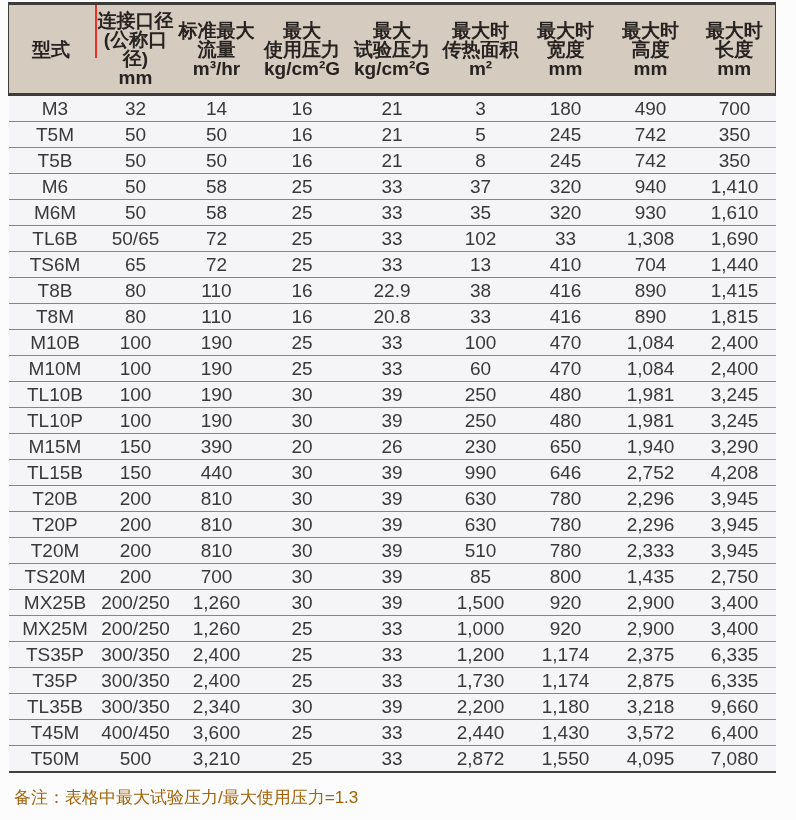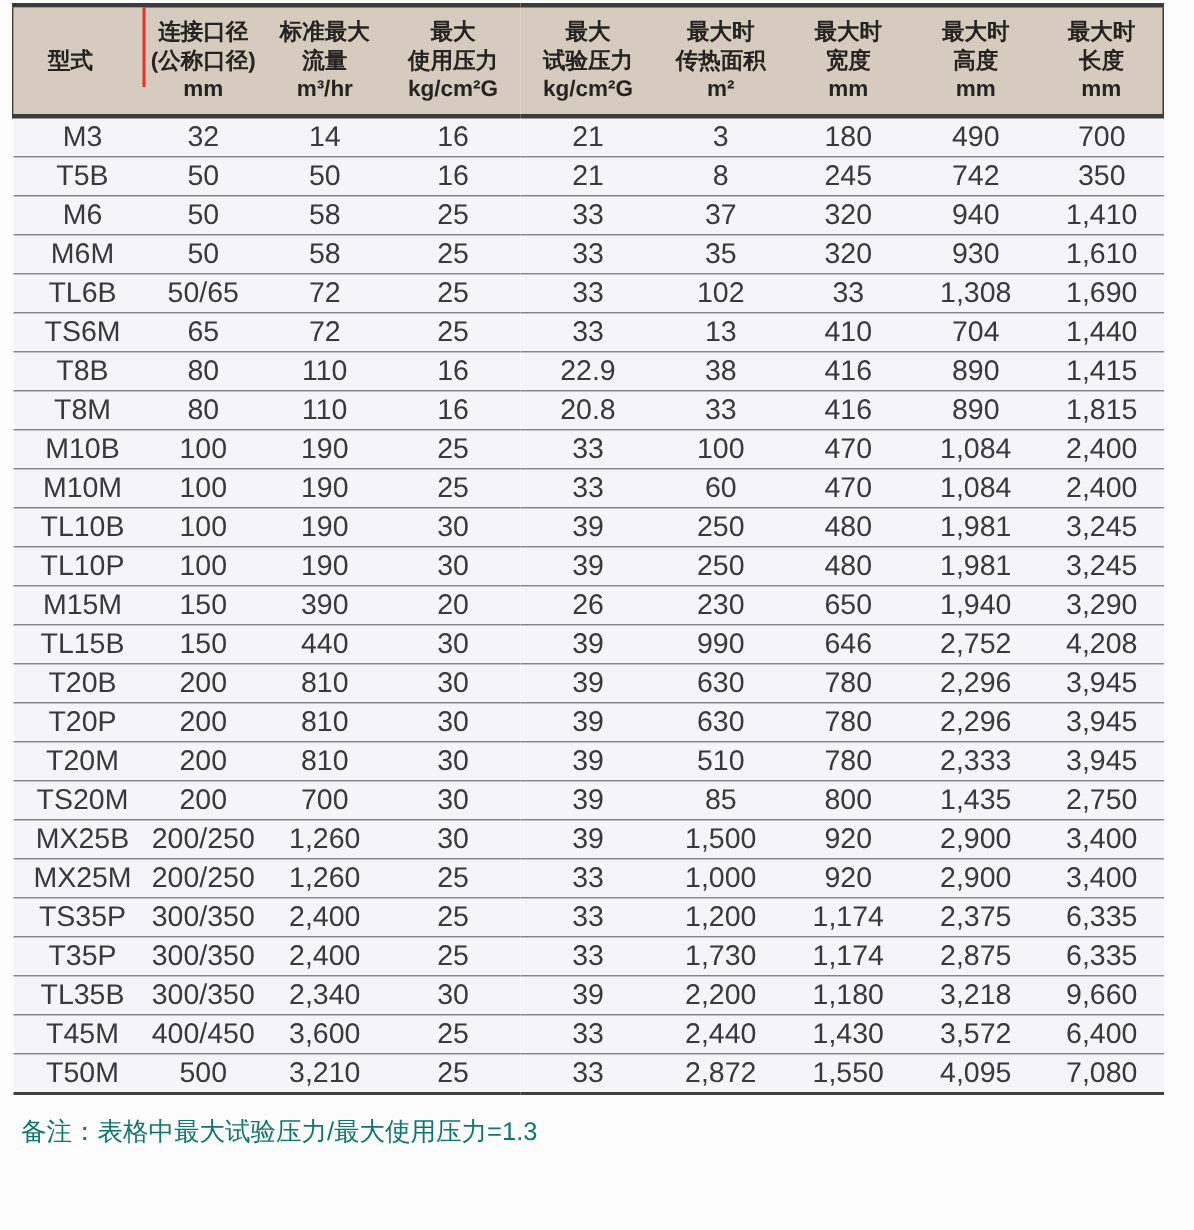--- a/index.html
+++ b/index.html
@@ -16,21 +16,21 @@
     width: 788px;
   }
   table.spec {
     border-collapse: collapse;
     table-layout: fixed;
     width: 767px;
   }
   thead th {
     background: #d5cbbe;
     color: #272320;
-    font-size: 15px;
+    font-size: 19px;
     line-height: 19px;
     font-weight: bold;
     text-align: center;
     vertical-align: middle;
     padding: 6px 0 6px 0;
     border-top: 3px solid #3b3b39;
     border-bottom: 3px solid #3b3b39;
     height: 59px;
   }
   thead th.first {
@@ -67,21 +67,21 @@
   tbody td.first {
     text-align: center;
     padding-left: 6px;
   }
   tbody tr:last-child td {
     border-bottom: 2px solid #404040;
   }
   .note {
     margin: 13px 0 0 6px;
     font-size: 17px;
-    color: #0f766e;
+    color: #a16207;
   }
 </style>
 </head>
 <body>
 
 <div class="page">
   <table class="spec">
     <colgroup>
       <col style="width:87px">
       <col style="width:80px">
@@ -146,20 +146,31 @@
           <td>32</td>
           <td>14</td>
           <td>16</td>
           <td>21</td>
           <td>3</td>
           <td>180</td>
           <td>490</td>
           <td>700</td>
         </tr>
         <tr>
+          <td class="first">T5M</td>
+          <td>50</td>
+          <td>50</td>
+          <td>16</td>
+          <td>21</td>
+          <td>5</td>
+          <td>245</td>
+          <td>742</td>
+          <td>350</td>
+        </tr>
+        <tr>
           <td class="first">T5B</td>
           <td>50</td>
           <td>50</td>
           <td>16</td>
           <td>21</td>
           <td>8</td>
           <td>245</td>
           <td>742</td>
           <td>350</td>
         </tr>

